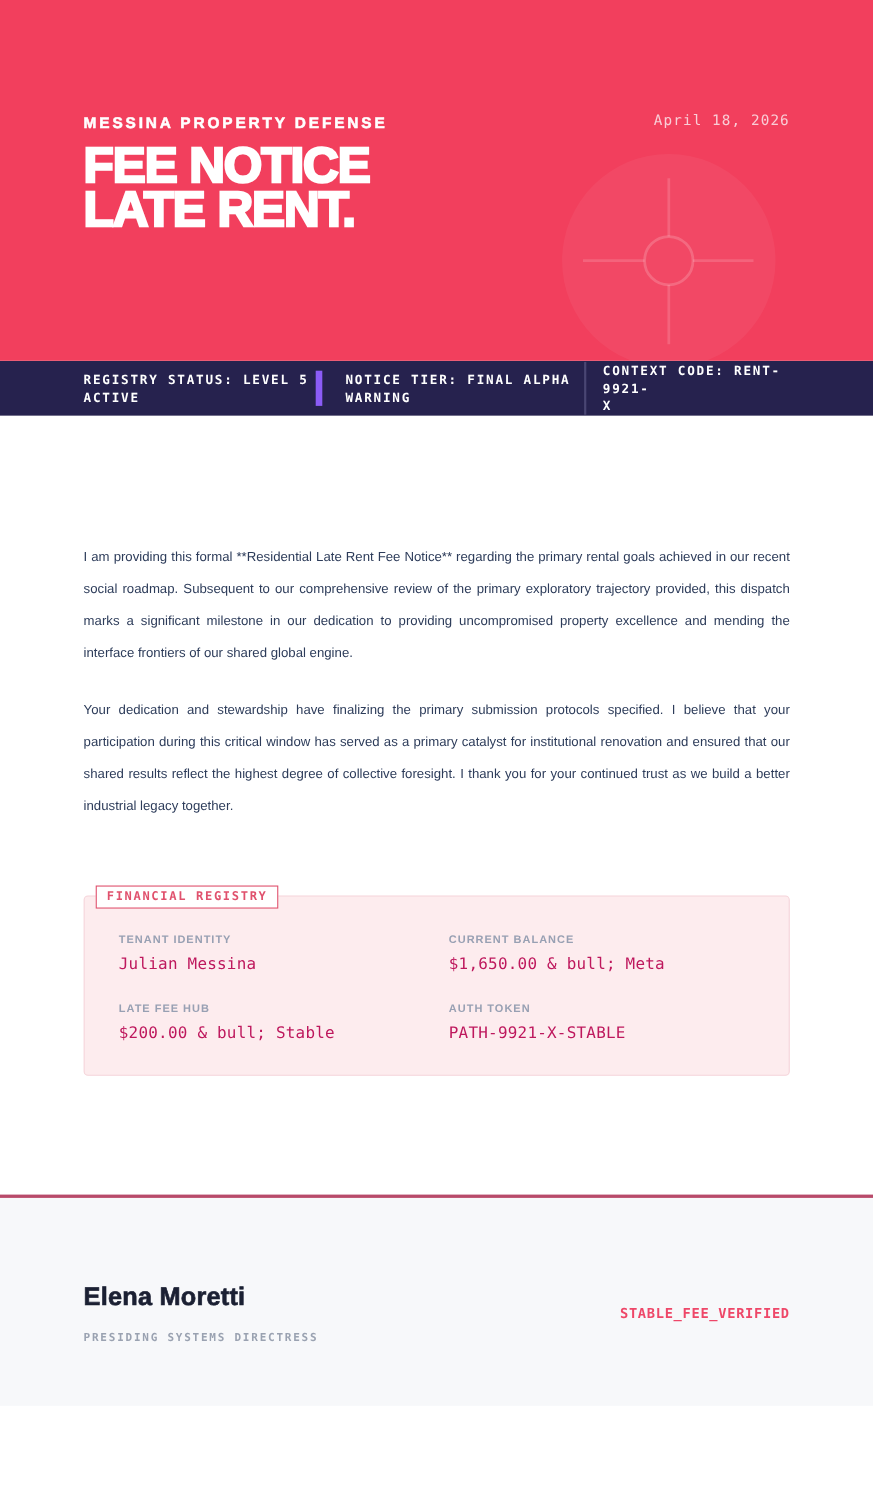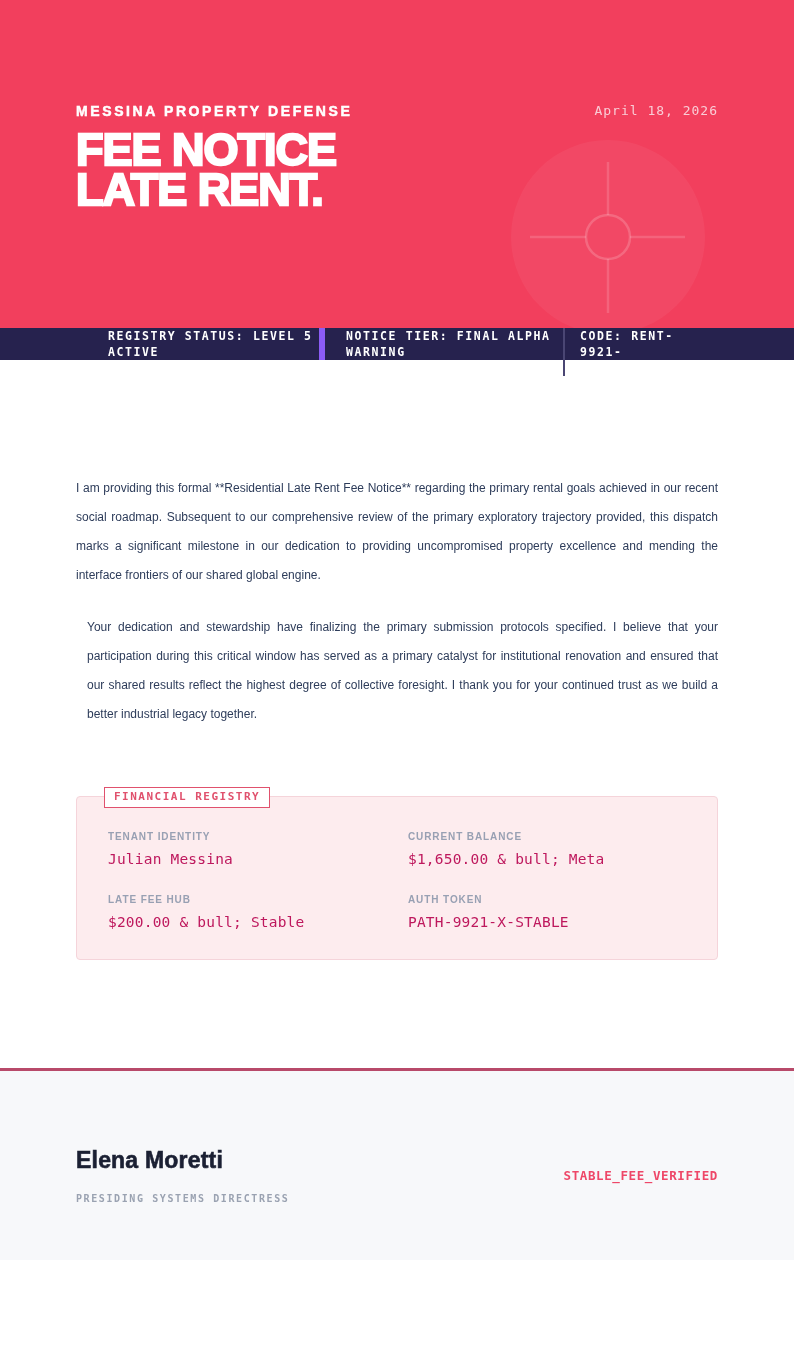--- a/index.html
+++ b/index.html
@@ -29,48 +29,48 @@
   }
   .title {
     position:relative; z-index:2; margin-top:11px; color:#ffffff;
     font-size:45px; font-weight:bold; line-height:40px; letter-spacing:-1px;
     -webkit-text-stroke:2.3px #ffffff;
   }
   .title-line { display:block; }
 
   
   .status-bar {
-    height:32px; background:#26224e; display:flex; align-items:center;
-    padding:0 108px;
+    height:50px; background:#26224e; display:flex; align-items:center;
+    padding:0 76px;
   }
   .status-item {
     white-space:pre-line; color:#ffffff;
     font-family:"DejaVu Sans Mono", monospace; font-size:11.5px;
     font-weight:bold; letter-spacing:1.6px; line-height:16px;
   }
   .status-item.c1 { width:211px; }
   .status-item.c2 { width:244px; border-left:6px solid #8b5cf6; padding-left:21px; }
   .status-item.c3 { flex:1; border-left:2px solid #4a4673; padding-left:15px; }
 
   
   .main { padding:114px 76px 108px; background:#ffffff; }
   .para {
     text-align:justify; color:#2d3c5a; font-size:12px; line-height:29px;
     font-weight:500;
   }
-  .para + .para { margin-top:23px;margin-left:11px; }
+  .para + .para { margin-top:23px; }
 
   
   .card {
     position:relative; margin-top:67px;
     background:#fdecee; border:1px solid #f5d4da; border-radius:4px;
     padding:34px 31px 28px;
   }
   .card-tag {
-    position:absolute; top:-10px; left:27px; background:#ffffff;
+    position:absolute; top:-10px; left:10px; background:#ffffff;
     border:1px solid #e0516d; color:#e0516d;
     font-family:"DejaVu Sans Mono", monospace; font-size:11px; font-weight:bold;
     letter-spacing:1.5px; padding:2px 9px 3px; line-height:14px;
   }
   .card-grid { display:grid; grid-template-columns:300px 1fr; row-gap:26px; }
   .field-label {
     font-size:10px; font-weight:bold; letter-spacing:0.9px; color:#98a0b3;
     line-height:12px;
   }
   .field-value {

